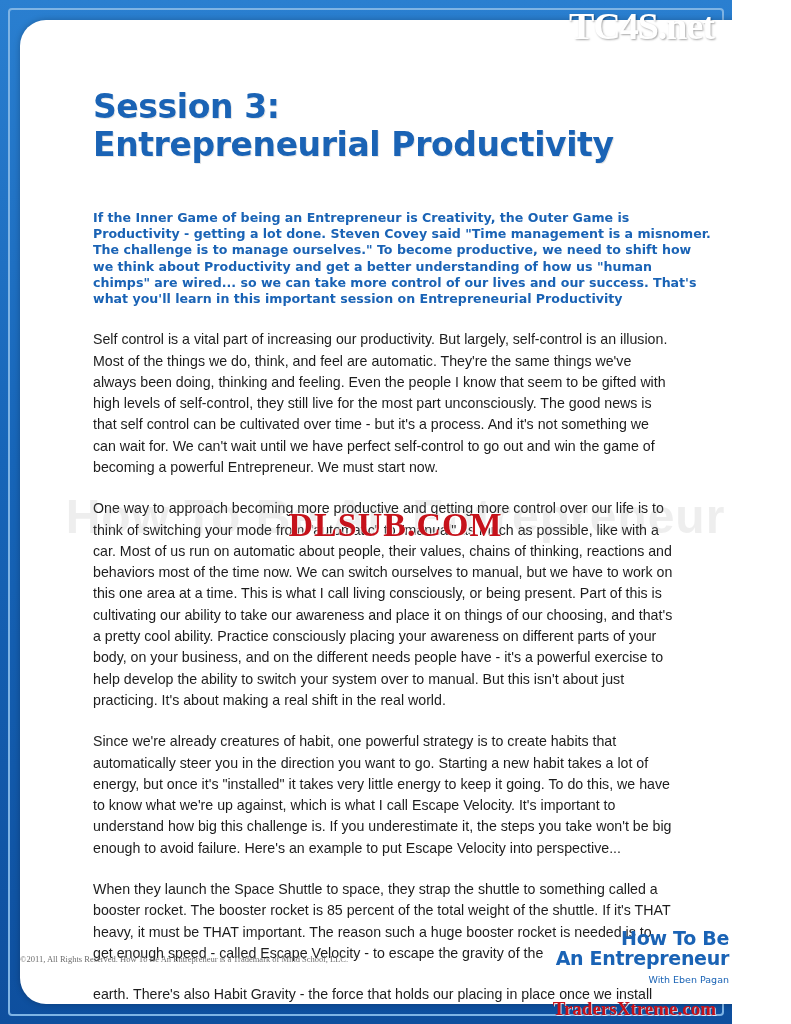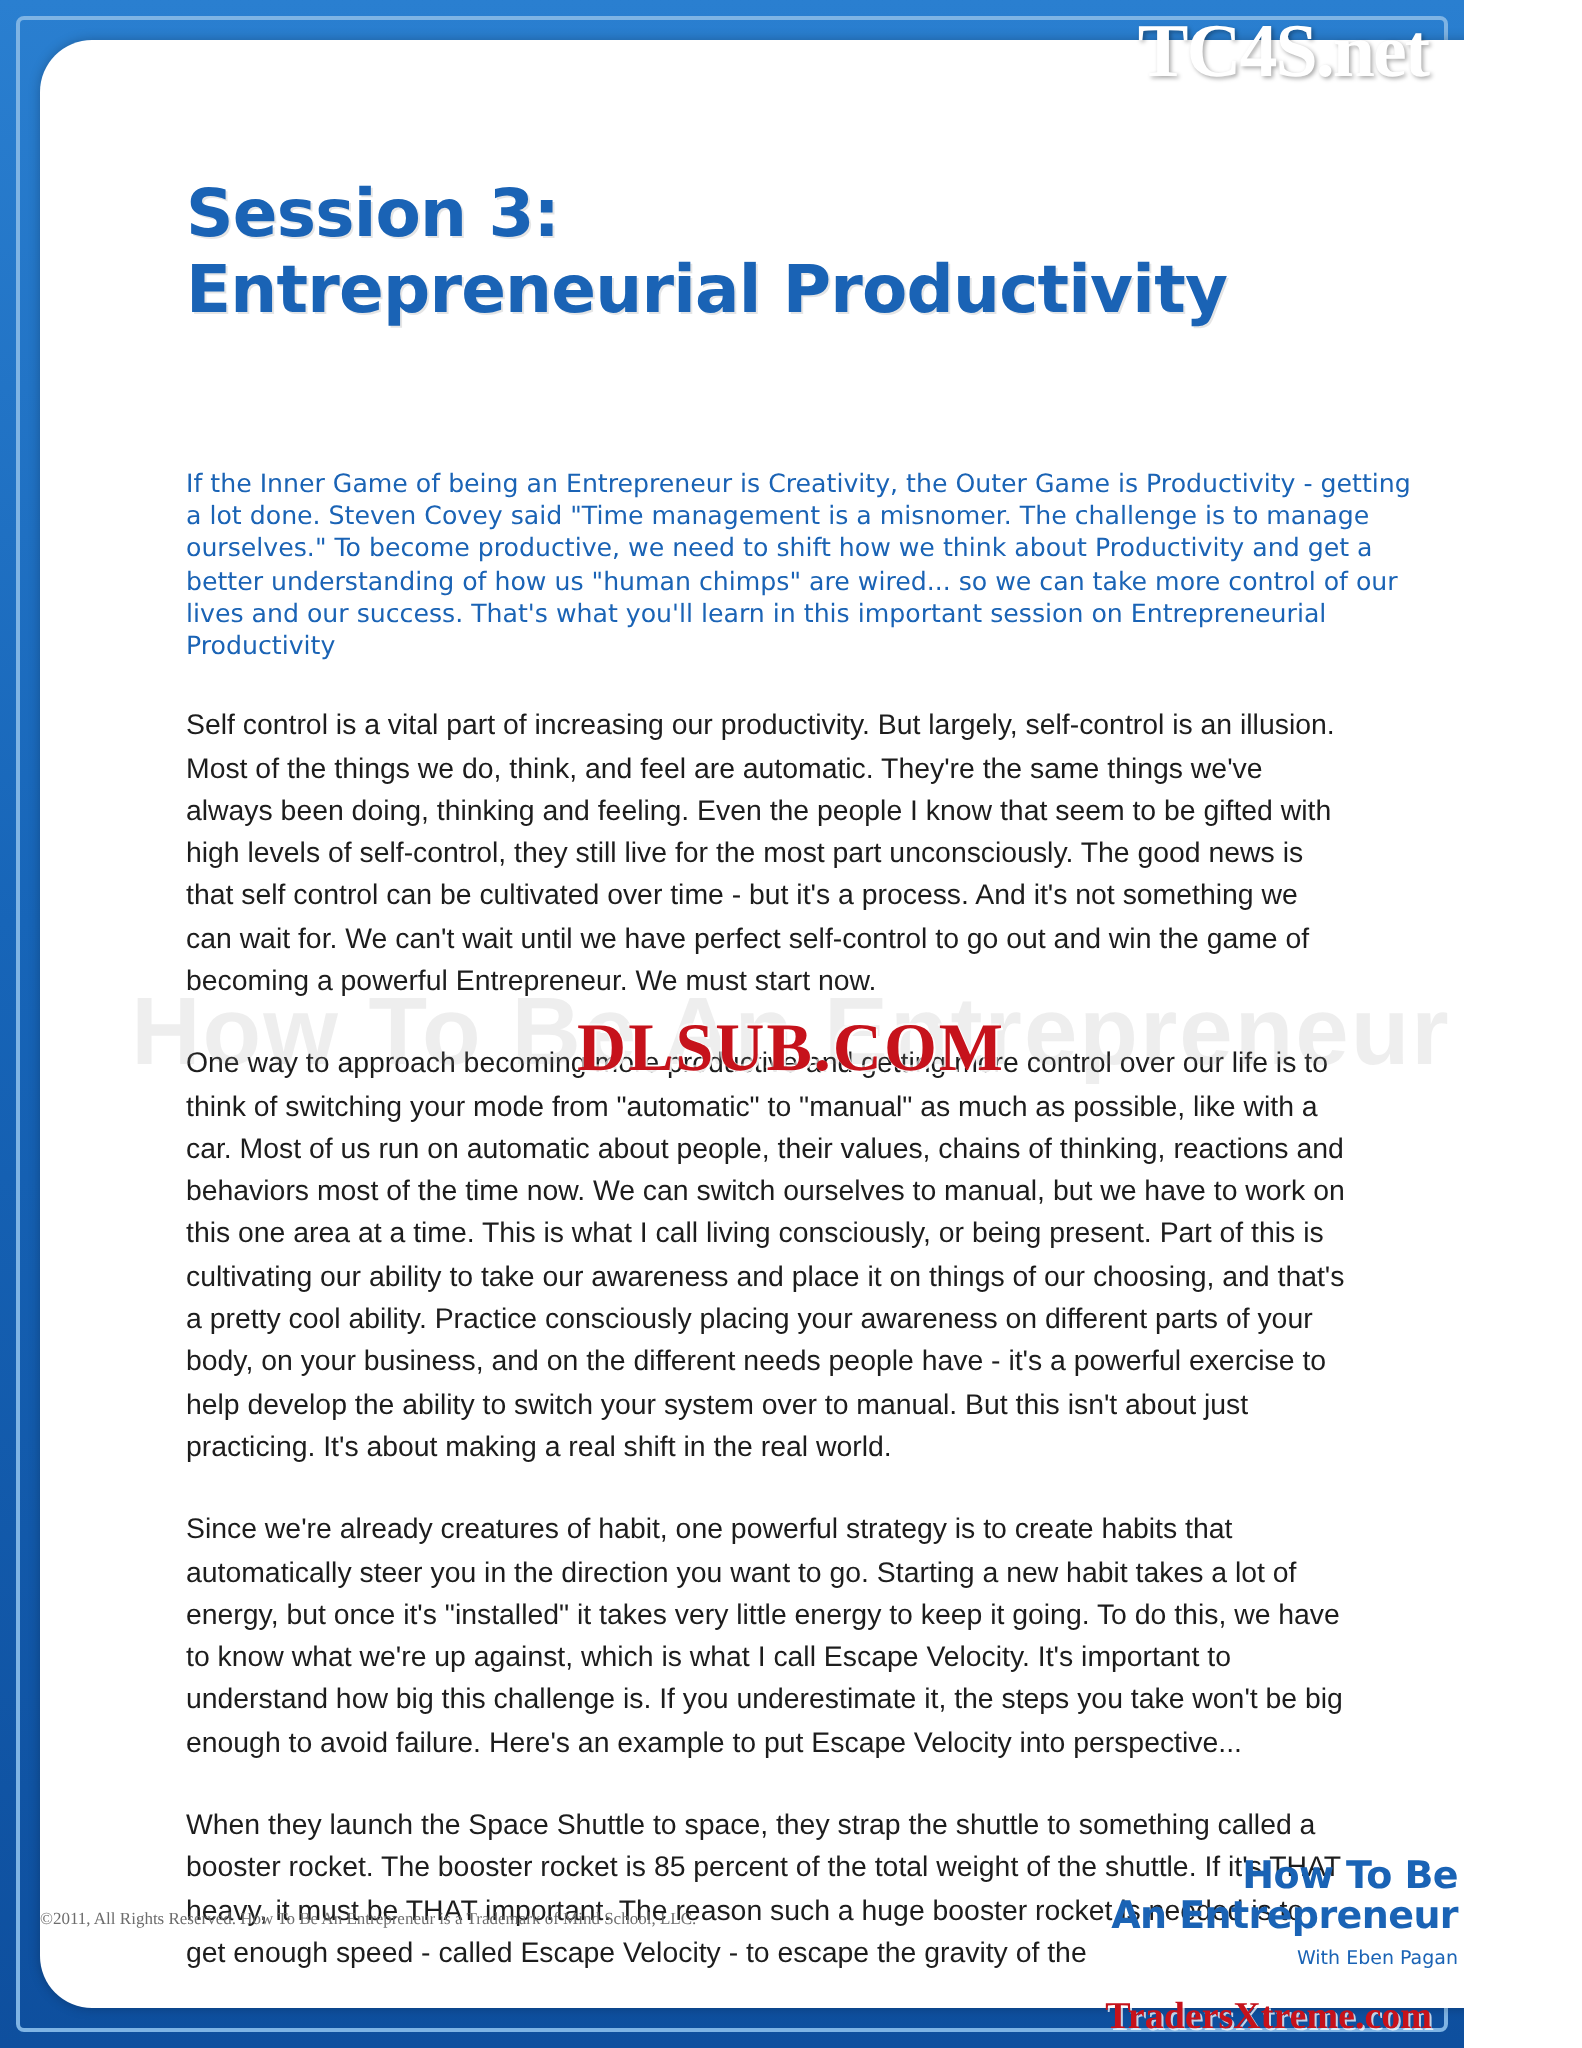--- a/index.html
+++ b/index.html
@@ -116,24 +116,24 @@
     line-height: 38px;
     letter-spacing: -0.4px;
     margin: 0 0 0 0;
     text-shadow: 1px 1px 0 rgba(0,0,0,0.10);
   }
   .title .line2 {
     display: block;
     white-space: nowrap;
   }
   .intro {
-    margin-top: 70px;
-    color: #1a63b5;
-    font-family: "DejaVu Sans", sans-serif;
-    font-weight: normal;
+    margin-top: 46px;
+    color: #1a63b5;
+    font-family: "DejaVu Sans", sans-serif;
+    font-weight: bold;
     font-size: 12.6px;
     line-height: 16.2px;
     width: 618px;
   }
   .body-text {
     margin-top: 22px;
     color: #1d1d1d;
     font-size: 14.2px;
     line-height: 21.3px;
     width: 580px;

